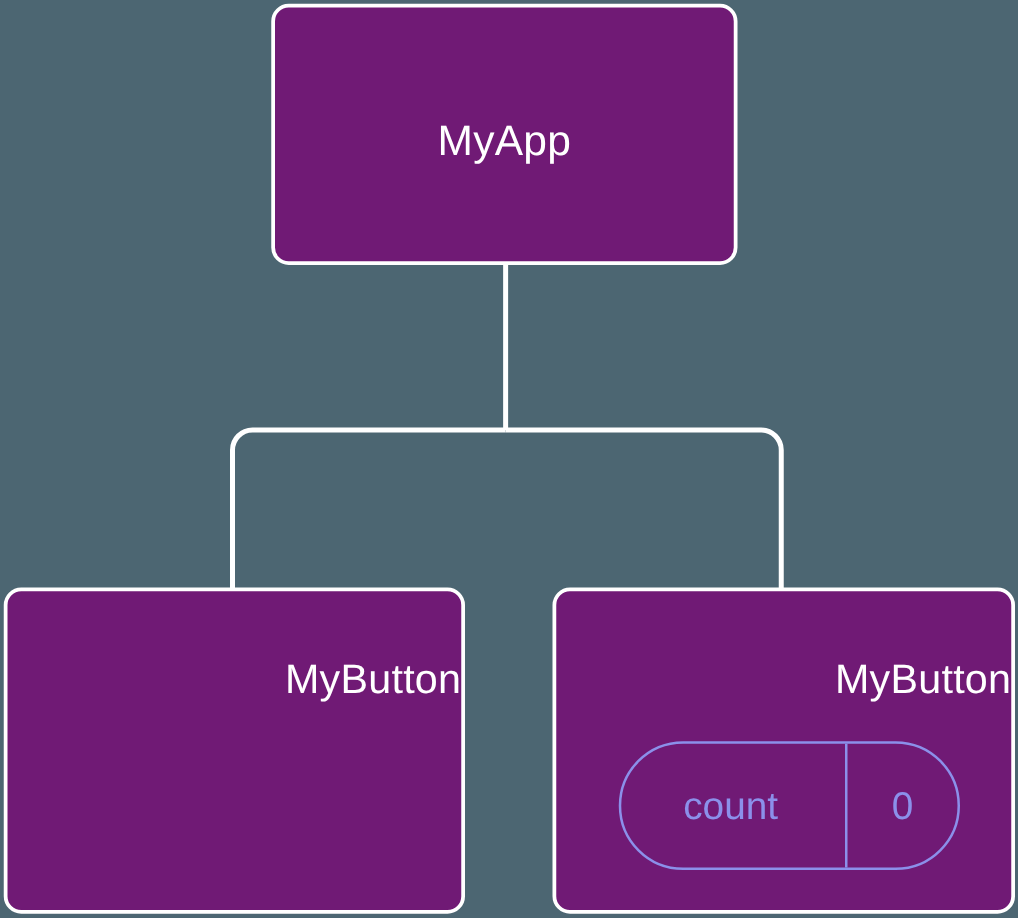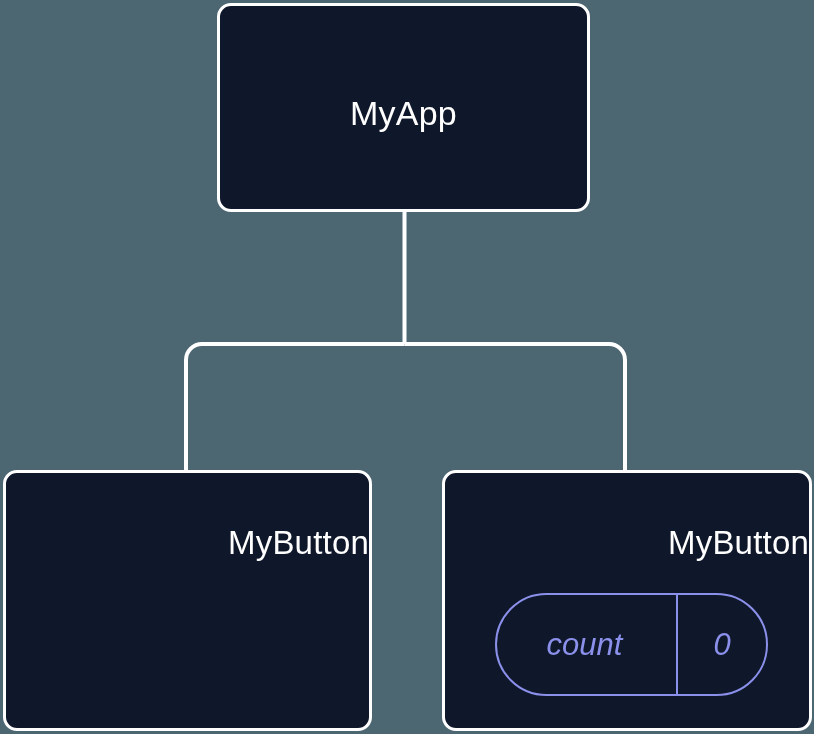--- a/index.html
+++ b/index.html
@@ -27,21 +27,21 @@
     left: 0;
     top: 0;
     width: 814px;
     height: 734px;
   }
 
   
   .node-card {
     position: absolute;
     box-sizing: border-box;
-    background: #0f172a;
+    background: #701a75;
     border: 3px solid #ffffff;
     border-radius: 14px;
   }
   .node-title {
     position: absolute;
     left: 0;
     right: 0;
     text-align: center;
     color: #ffffff;
     font-size: 33px;
@@ -77,21 +77,20 @@
     top: 51px;
     text-align: right;
   }
 
   
   .state-pill {
     position: absolute;
     box-sizing: border-box;
     display: flex;
     align-items: stretch;
-    font-style: italic;
   }
 
   .pill-key, .pill-value {
     display: flex;
     align-items: center;
     justify-content: center;
     font-size: 31px;
     line-height: 1;
     white-space: nowrap;
   }

